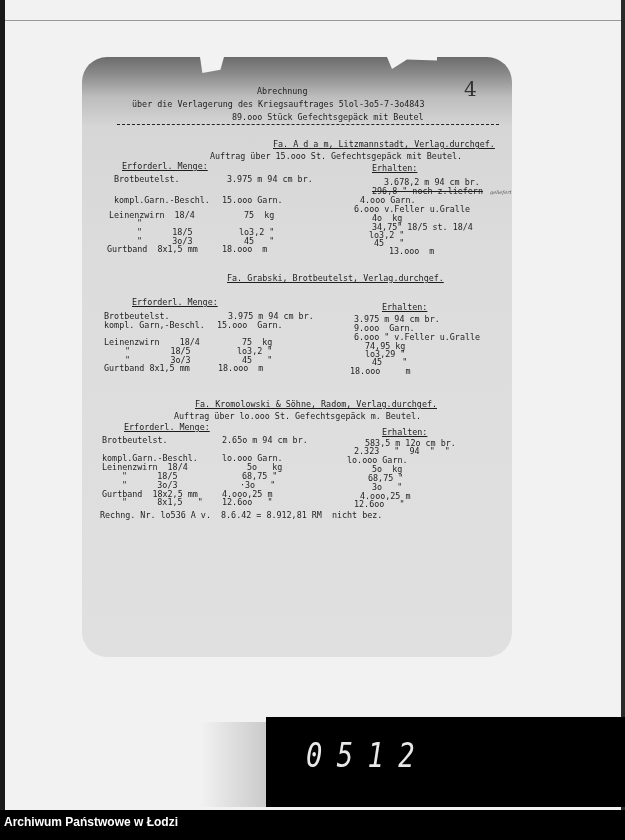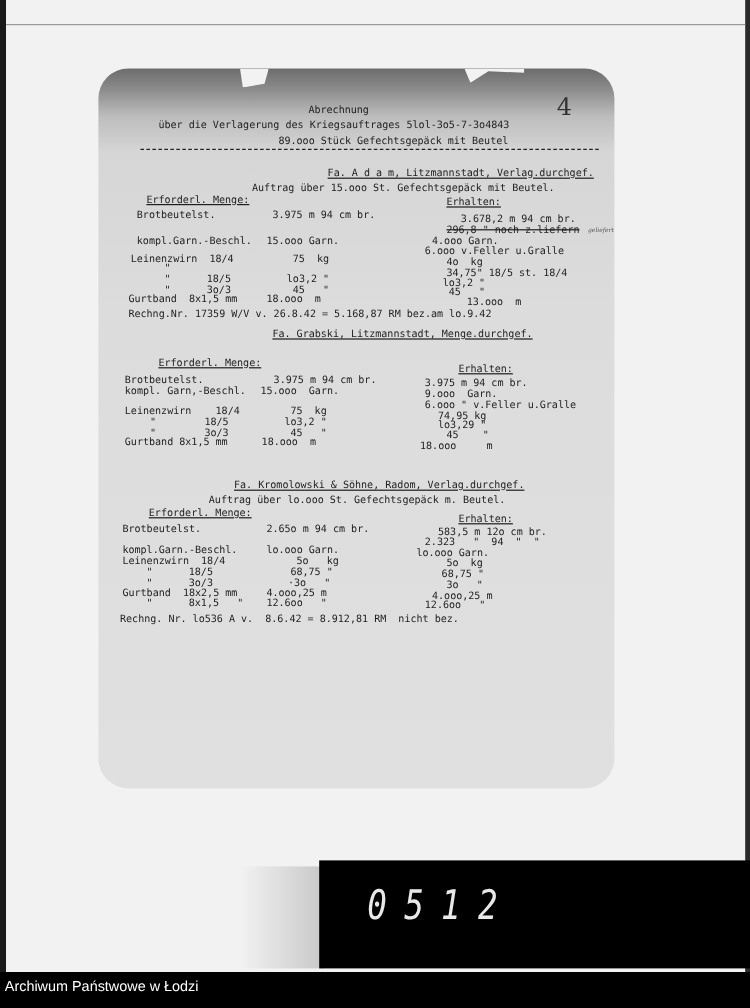--- a/index.html
+++ b/index.html
@@ -16,21 +16,21 @@
   .line { position:absolute; white-space:pre; }
   .u { text-decoration:underline; }
   .strike { text-decoration:line-through; }
   .hand { position:absolute; font-family:"DejaVu Serif", serif; font-size:20px; color:#333; }
   .hand-small { position:absolute; font-family:"DejaVu Serif", serif; font-style:italic; font-size:5px; color:#555; }
   .rule { position:absolute; left:35px; top:67px; width:382px; border-top:1.5px dashed #222; }
   .counter { position:absolute; left:266px; top:717px; width:359px; height:90px; background:#000; }
   .counter-digits { position:absolute; left:306px; top:735px; font-family:"DejaVu Sans Mono", monospace; font-size:34px; color:#e8e8e8; letter-spacing:18px; font-style:italic; font-weight:300; transform:scaleX(0.8); transform-origin:left; }
   .counter-shadow { position:absolute; left:200px; top:722px; width:70px; height:85px; background:linear-gradient(90deg,#f2f2f2,#c8c8c8); }
   .footer { position:absolute; left:0; top:810px; width:625px; height:30px; background:#000; }
-  .footer-text { position:absolute; left:4px; top:815px; font-family:"Liberation Sans", sans-serif; font-weight:normal; font-size:12px; color:#fff; }
+  .footer-text { position:absolute; left:4px; top:815px; font-family:"Liberation Sans", sans-serif; font-weight:bold; font-size:12px; color:#fff; }
 </style>
 </head>
 <body>
 
 <div class="frame"></div>
 <div class="frame-left-edge"></div>
 <div class="frame-right-edge"></div>
 <div class="frame-top-line"></div>
 
 <div class="page">
@@ -64,23 +64,22 @@
   <div class="line" style="left:290px;top:166px;">34,75" 18/5 st. 18/4</div>
   <div class="line" style="left:55px;top:171px;">"      18/5</div>
   <div class="line" style="left:157px;top:171px;">lo3,2 "</div>
   <div class="line" style="left:287px;top:174px;">lo3,2 "</div>
   <div class="line" style="left:55px;top:180px;">"      3o/3</div>
   <div class="line" style="left:162px;top:180px;">45   "</div>
   <div class="line" style="left:292px;top:182px;">45   "</div>
   <div class="line" style="left:25px;top:188px;">Gurtband  8x1,5 mm</div>
   <div class="line" style="left:140px;top:188px;">18.ooo  m</div>
   <div class="line" style="left:280px;top:190px;margin-left:27px;">13.ooo  m</div>
-  <div class="line" style="left:25px;top:200px;">Rechng.Nr. 17359 W/V v. 26.8.42 = 5.168,87 RM bez.am lo.9.42</div>
 
-  <div class="line u" style="left:145px;top:217px;">Fa. Grabski, Litzmannstadt, Menge.durchgef.</div>
+  <div class="line u" style="left:145px;top:217px;">Fa. Grabski, Brotbeutelst, Verlag.durchgef.</div>
   <div class="line u" style="left:50px;top:241px;">Erforderl. Menge:</div>
   <div class="line u" style="left:300px;top:246px;">Erhalten:</div>
   <div class="line" style="left:22px;top:255px;">Brotbeutelst.</div>
   <div class="line" style="left:146px;top:255px;">3.975 m 94 cm br.</div>
   <div class="line" style="left:272px;top:258px;">3.975 m 94 cm br.</div>
   <div class="line" style="left:22px;top:264px;">kompl. Garn,-Beschl.</div>
   <div class="line" style="left:135px;top:264px;">15.ooo  Garn.</div>
   <div class="line" style="left:272px;top:267px;">9.ooo  Garn.</div>
   <div class="line" style="left:272px;top:276px;">6.ooo " v.Feller u.Gralle</div>
   <div class="line" style="left:22px;top:281px;">Leinenzwirn    18/4</div>

